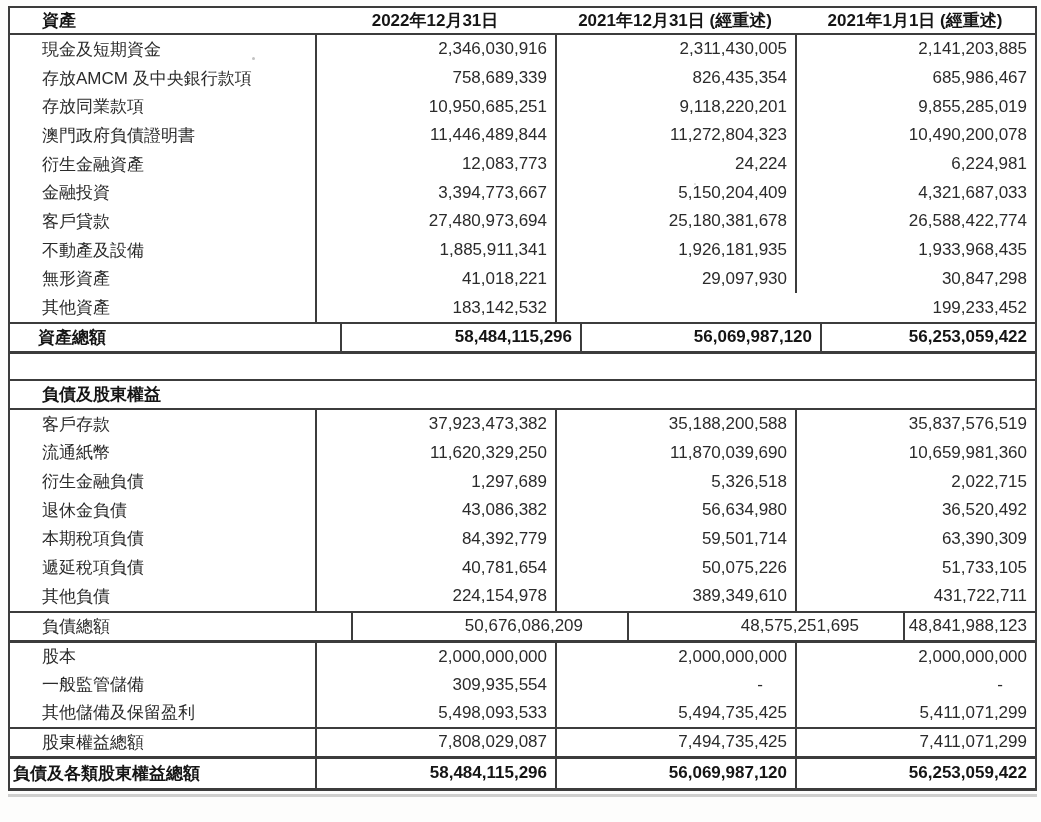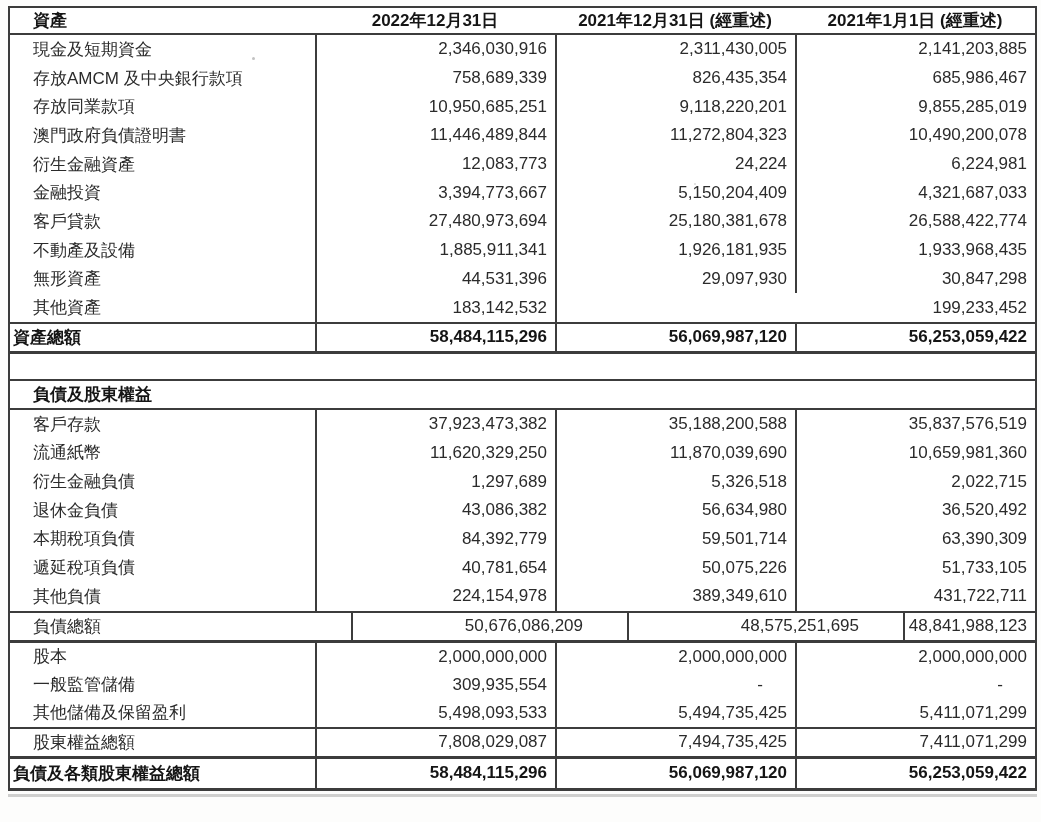--- a/index.html
+++ b/index.html
@@ -22,21 +22,21 @@
     border-bottom-width:3px;
     background:#fff;
   }
   
   .sheet::after{
     content:"";position:absolute;left:-2px;right:-2px;bottom:-9px;height:3px;
     background:#bfbfbf;opacity:.75;
   }
   .tr{display:flex;align-items:stretch;}
   .td{box-sizing:border-box;display:flex;align-items:center;}
-  .c0{width:305px;padding-left:23px;}
+  .c0{width:305px;padding-left:32px;}
   .c1,.c2,.c3{width:240px;justify-content:flex-end;padding-right:8px;text-align:right;}
   .c3{flex:1;}
   .ctr{justify-content:center;padding-right:0;text-align:left;}
   
   .ruled .c1,.ruled .c2,.ruled .c3{border-left:2px solid var(--ln);}
   .thead{height:25px;font-weight:700;color:var(--txt-bold);border-bottom:2px solid var(--ln);}
   .body-row{height:28.7px;}
   .bb2{border-bottom:2px solid var(--ln);}
   .bb3{border-bottom:3px solid var(--ln);}
   .total{height:27px;font-weight:700;color:var(--txt-bold);}
@@ -109,32 +109,32 @@
       <div class="td c3">26,588,422,774</div>
     </div>
     <div class="tr ruled body-row">
       <div class="td c0">不動產及設備</div>
       <div class="td c1">1,885,911,341</div>
       <div class="td c2">1,926,181,935</div>
       <div class="td c3">1,933,968,435</div>
     </div>
     <div class="tr ruled body-row">
       <div class="td c0">無形資產</div>
-      <div class="td c1">44,531,396</div>
+      <div class="td c1">41,018,221</div>
       <div class="td c2">29,097,930</div>
       <div class="td c3">30,847,298</div>
     </div>
     <div class="tr ruled body-row">
       <div class="td c0">其他資產</div>
       <div class="td c1">183,142,532</div>
       <div class="td c3">199,233,452</div>
     </div>
   </div>
 
-  <div class="tr ruled total bb3" style="border-top:2px solid var(--ln);">
+  <div class="tr ruled total bb3" style="border-top:2px solid var(--ln);padding-left:25px;">
     <div class="td c0">資產總額</div>
     <div class="td c1">58,484,115,296</div>
     <div class="td c2">56,069,987,120</div>
     <div class="td c3">56,253,059,422</div>
   </div>
 
   <div class="tr blank bb2"></div>
 
   <div class="tr section bb2">
     <div class="td c0" style="width:100%;">負債及股東權益</div>

